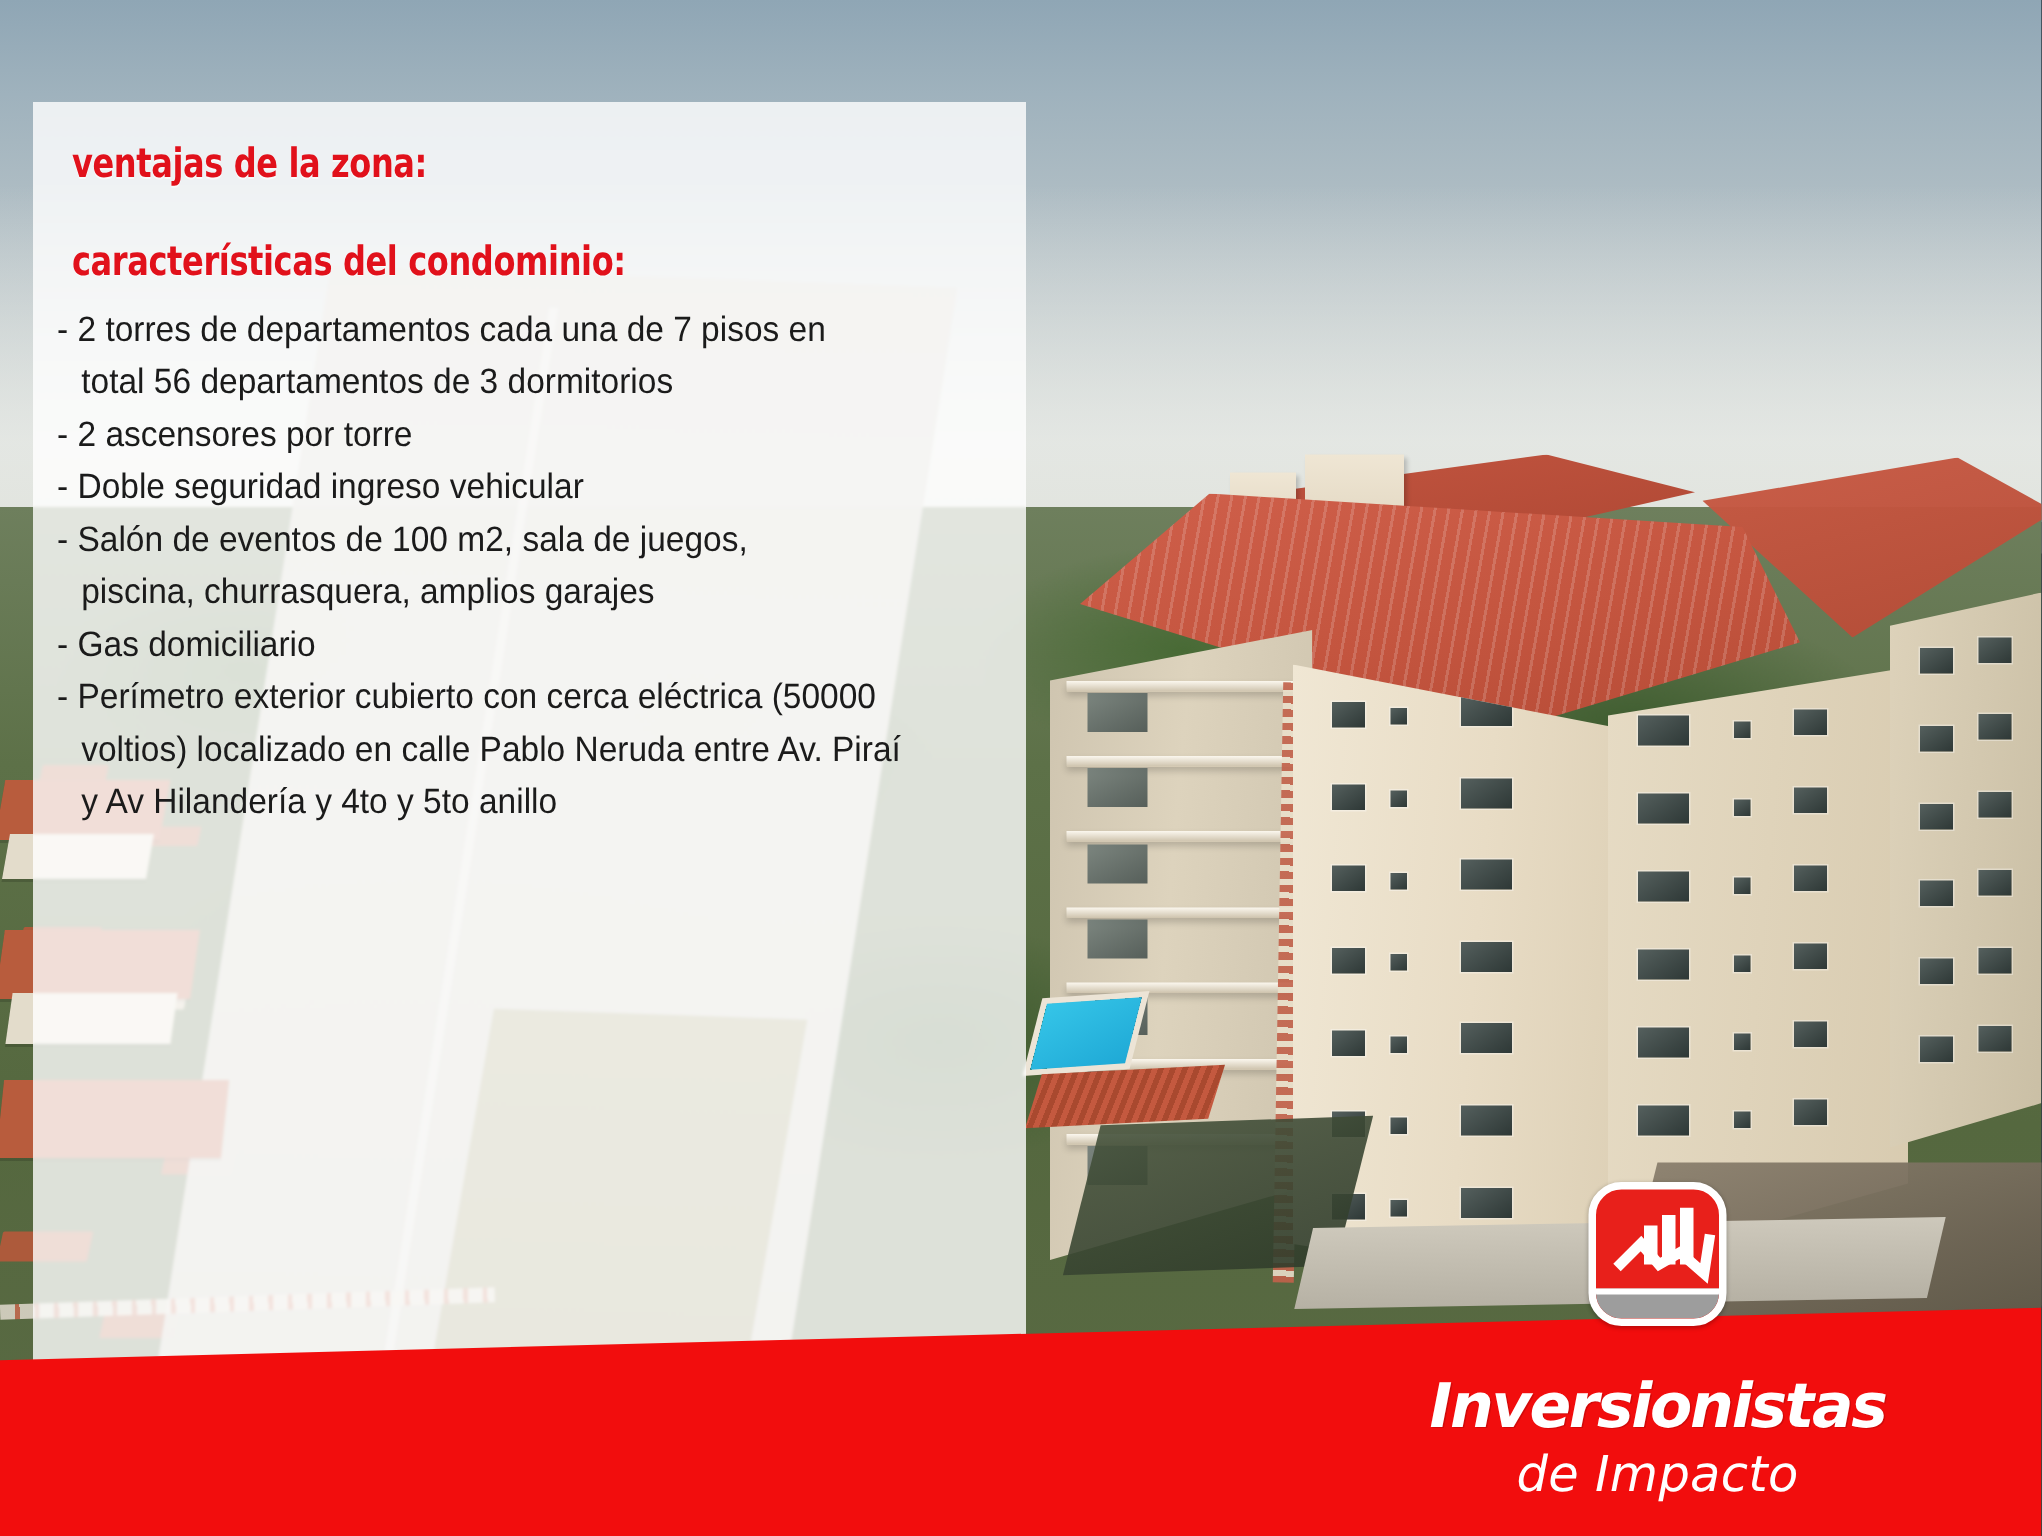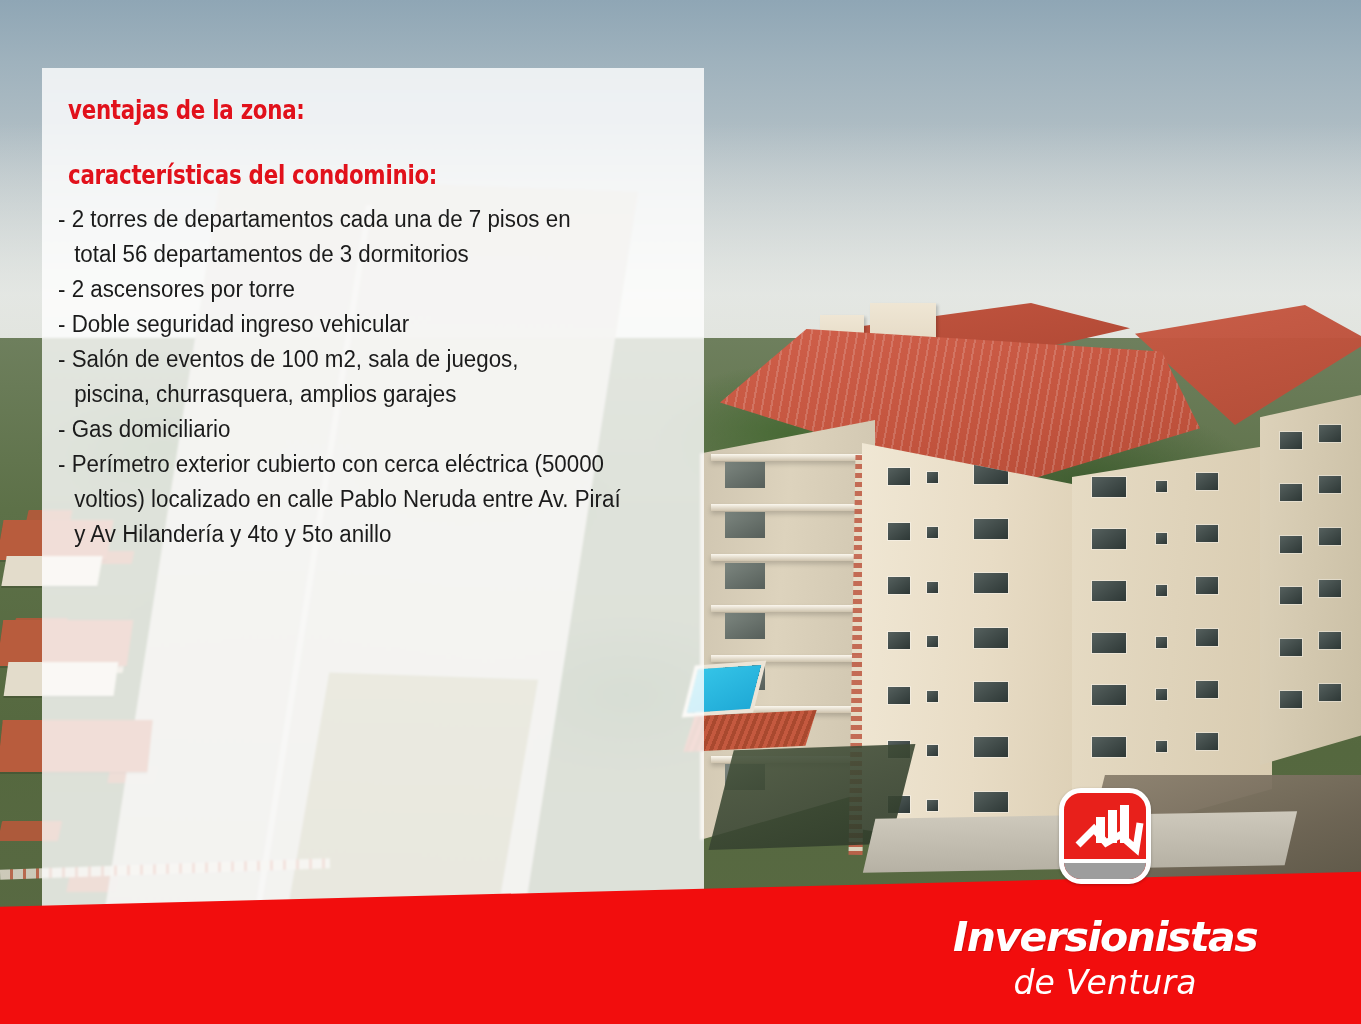--- a/index.html
+++ b/index.html
@@ -225,21 +225,21 @@
   .sidewalk {
     position:absolute; left:170px; top:520px;
     width:420px; height:54px;
     background:linear-gradient(180deg,#cdc8bb,#b6b1a4);
     transform:skewX(-14deg) rotate(-1deg);
   }
 
   
   .panel {
     position:absolute;
-    left:42px; top:68px;
+    left:22px; top:68px;
     width:662px; height:904px;
     background:rgba(255,255,255,.80);
     backdrop-filter:blur(1px);
   }
   .panel-inner { position:relative; padding:26px 26px 0 26px; }
 
   .heading {
     color:#e1111b;
     font-family:"DejaVu Sans Condensed","Liberation Sans Narrow","Liberation Sans", sans-serif;
     font-weight:bold;
@@ -523,16 +523,16 @@
     <div class="logo-mark">
       <svg width="72" height="62" viewBox="0 0 72 62" aria-hidden="true">
         <rect x="22" y="12" width="9" height="26" fill="#ffffff"></rect>
         <rect x="34" y="5" width="9" height="33" fill="#ffffff"></rect>
         <rect x="46" y="0" width="9" height="38" fill="#ffffff"></rect>
         <path d="M4 40 L20 24 L32 38 L46 30 L62 44 L66 18" fill="none" stroke="#ffffff" stroke-width="7" stroke-linejoin="miter" stroke-linecap="butt"></path>
       </svg>
       <div class="greyband"></div>
     </div>
     <div class="wordmark">Inversionistas</div>
-    <div class="subwordmark">de Ventura</div>
+    <div class="subwordmark">de Impacto</div>
   </div>
 
 </div>
 
 </body></html>

